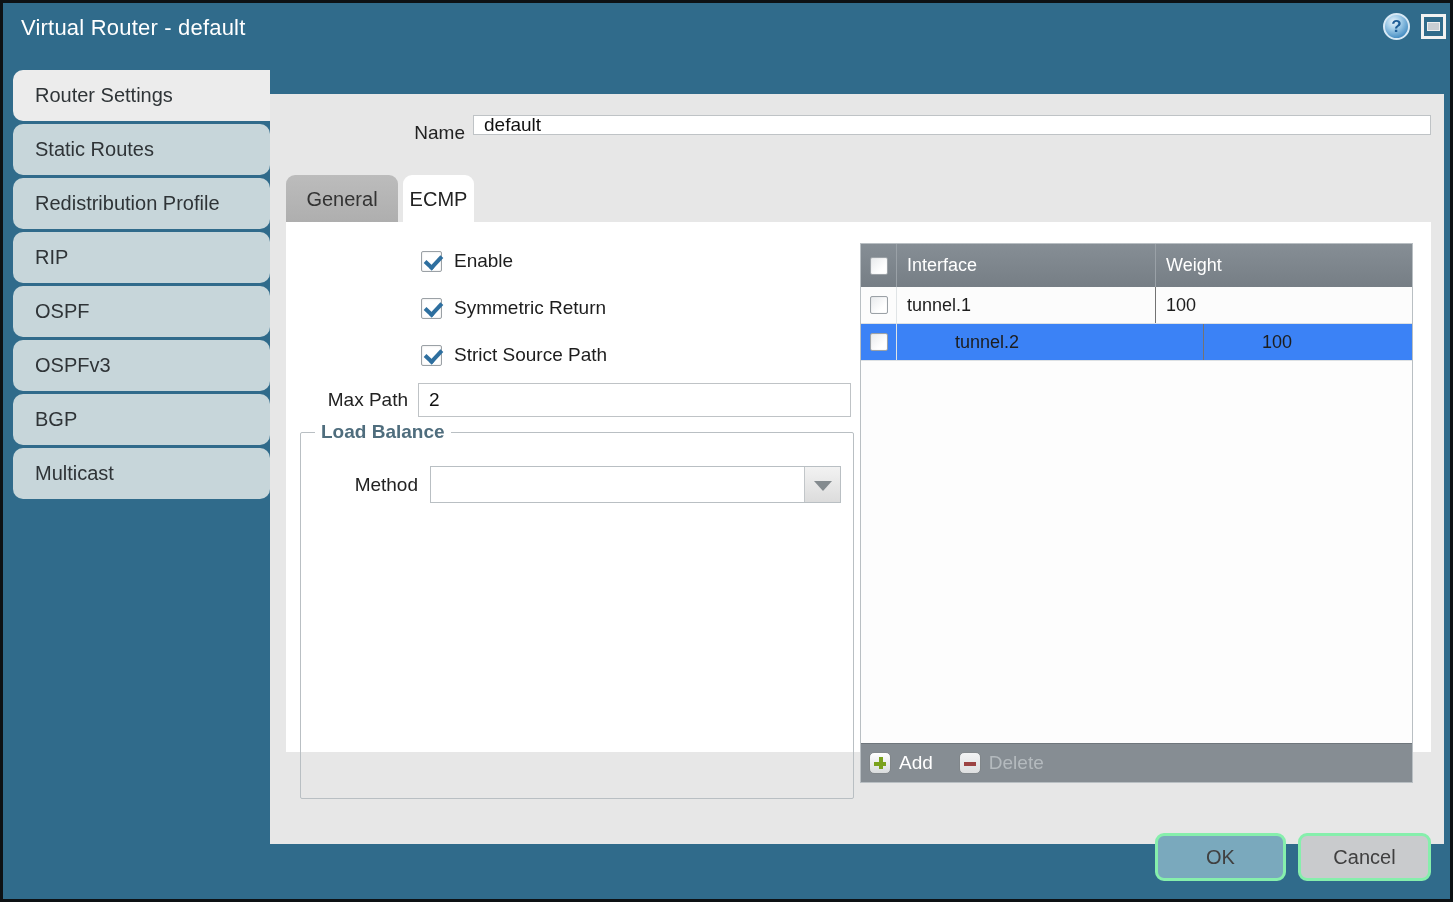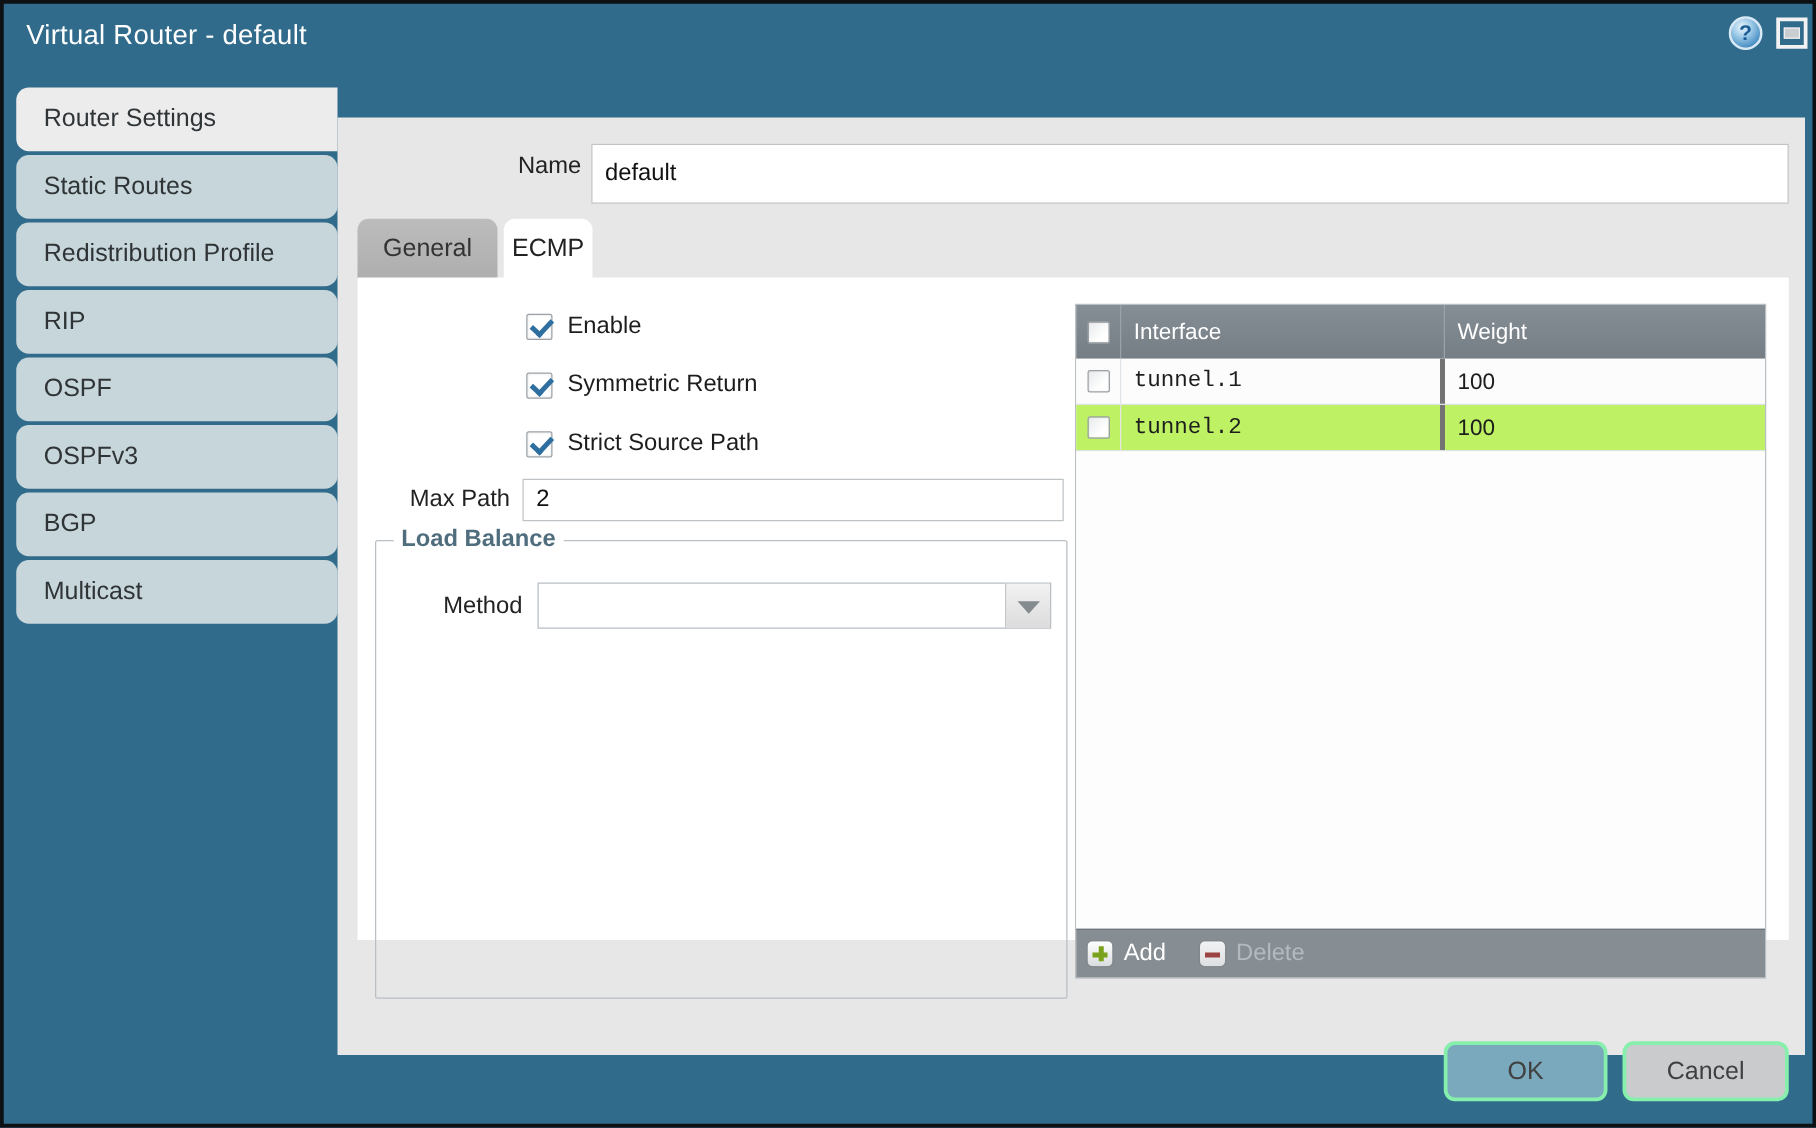--- a/index.html
+++ b/index.html
@@ -26,21 +26,21 @@
   .side-item {
     height:51px; margin-bottom:3px; border-radius:10px;
     background:#c7d6da; color:#2f3437; font-size:20px;
     display:flex; align-items:center; padding-left:22px; cursor:pointer;
   }
   .side-item.active { background:#ececec; border-radius:10px 0 0 10px; }
   
   .content { position:absolute; left:267px; top:55px; width:1174px; height:750px; background:#e7e7e7;margin-top:36px; }
   .name-label { position:absolute; left:100px; top:21px; width:95px; height:35px; line-height:35px; text-align:right; font-size:19px; color:#222; }
   .name-input {
-    position:absolute; left:203px; top:21px; width:958px; height:48px;
+    position:absolute; left:203px; top:21px; width:958px; height:20px;
     border:1px solid #bfc3c6; background:#ffffff; font-size:19px; color:#111;
     padding:0 10px; font-family:"Liberation Sans", sans-serif; outline:none;
   }
   .tab { position:absolute; top:81px; height:48px; border-radius:9px 9px 0 0; font-size:20px; color:#333;
          display:flex; align-items:center; justify-content:center; cursor:pointer; }
   .tab.inactive { left:16px; width:112px; background:linear-gradient(#bcbcbc,#aeaeae); }
   .tab.active { left:133px; width:71px; background:#ffffff; color:#222; z-index:2; }
   .panel { position:absolute; left:16px; top:128px; width:1145px; height:530px; background:#ffffff; }
   
   .cb-row { position:absolute; left:135px; display:flex; align-items:center; height:24px; }
@@ -86,24 +86,24 @@
   
   .ecmp-table { position:absolute; left:574px; top:21px; width:553px; height:540px;
                 background:#fdfdfd; display:flex; flex-direction:column; border:1px solid #b9bfc3; }
   .thead { height:43px; background:linear-gradient(#868e95,#767e85); display:flex; color:#ffffff; font-size:18px; flex:none; }
   .th { display:flex; align-items:center; border-right:1px solid #9aa1a7; }
   .th.col-cb { width:36px; justify-content:center; }
   .th.col-if { width:259px; padding-left:10px; }
   .th.col-w  { flex:1; padding-left:10px; border-right:none; }
   .trow { height:37px; display:flex; font-size:18px; color:#1d1d1d; border-bottom:1px solid #dde1e4; flex:none; cursor:pointer; }
   .trow.odd { background:#fcfcfc; }
-  .trow.even { background:#bef264; }
+  .trow.even { background:#3b82f6;gap:48px; }
   .td { display:flex; align-items:center; }
   .td.col-cb { width:36px; justify-content:center; border-right:1px solid #e0e4e6; }
-  .td.col-if { width:259px; padding-left:10px; border-right:4px solid #737373;font-family:Liberation Mono, monospace; }
+  .td.col-if { width:259px; padding-left:10px; border-right:1px solid #737373; }
   .td.col-w  { flex:1; padding-left:10px; }
   .small-cb {
     width:18px; height:18px; border:1px solid #9ba1a6; border-radius:2px;
     background:linear-gradient(135deg,#e8eaec 0%,#ffffff 70%); cursor:pointer;
     box-shadow:inset 0 0 1px rgba(0,0,0,.2);
   }
   .tspacer { flex:1; background:#fdfdfd; }
   .tfoot { height:39px; background:#868d93; border-top:1px solid #6f767c; display:flex; align-items:center; padding-left:8px; flex:none; }
   .foot-btn { display:flex; align-items:center; margin-right:26px; cursor:pointer; }
   .icon-sq { width:22px; height:22px; border-radius:5px; border:1px solid #81878b; position:relative; }

